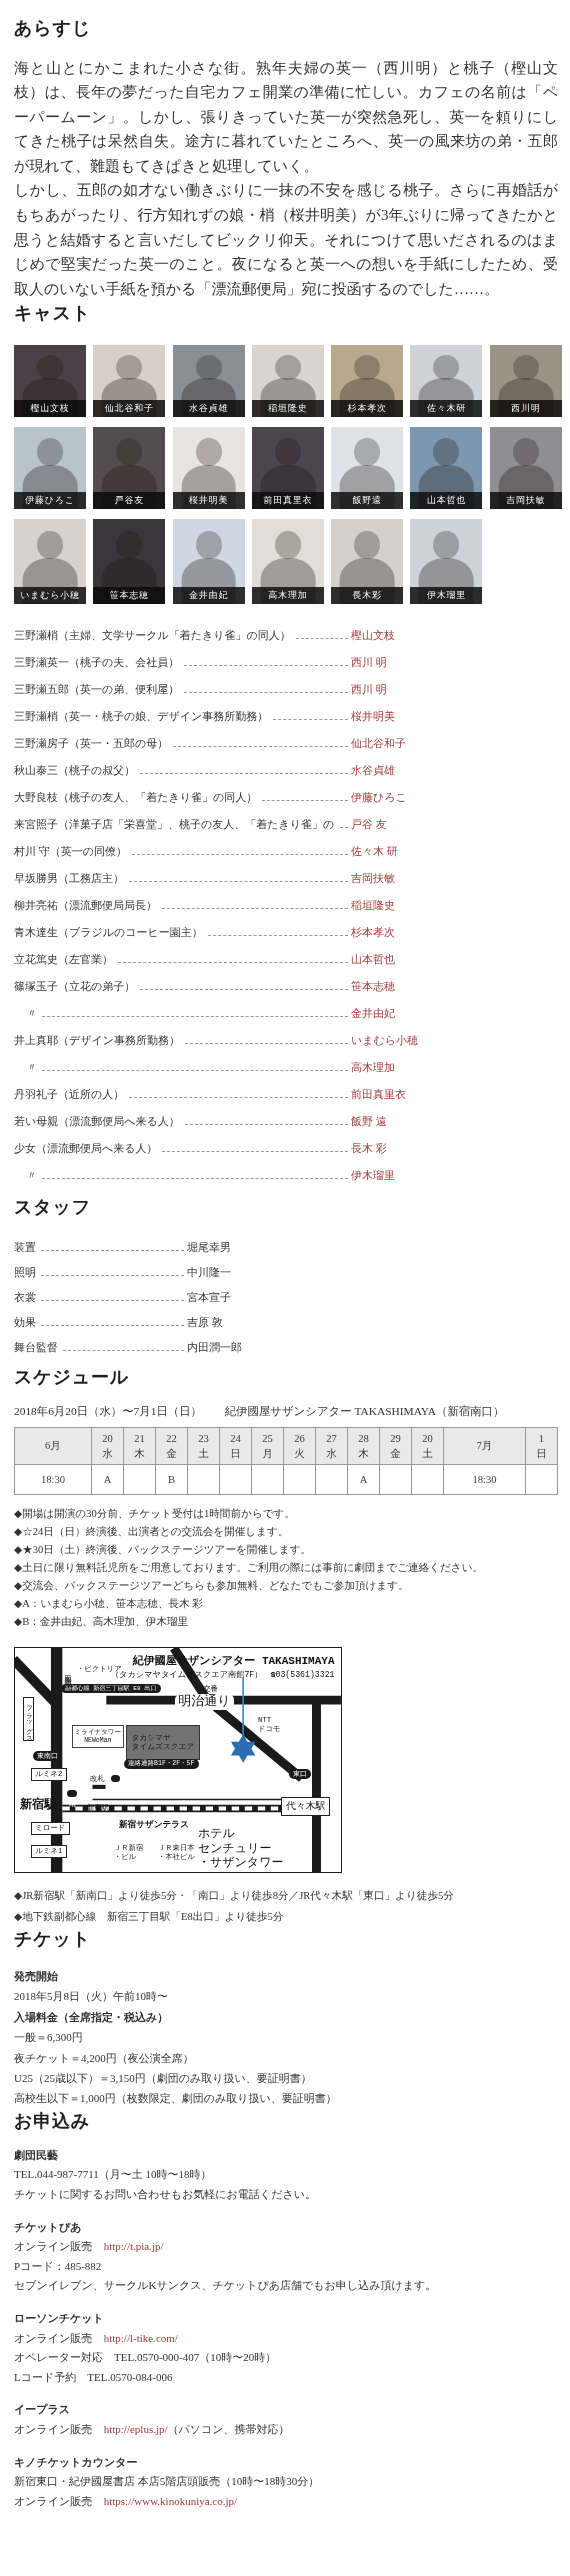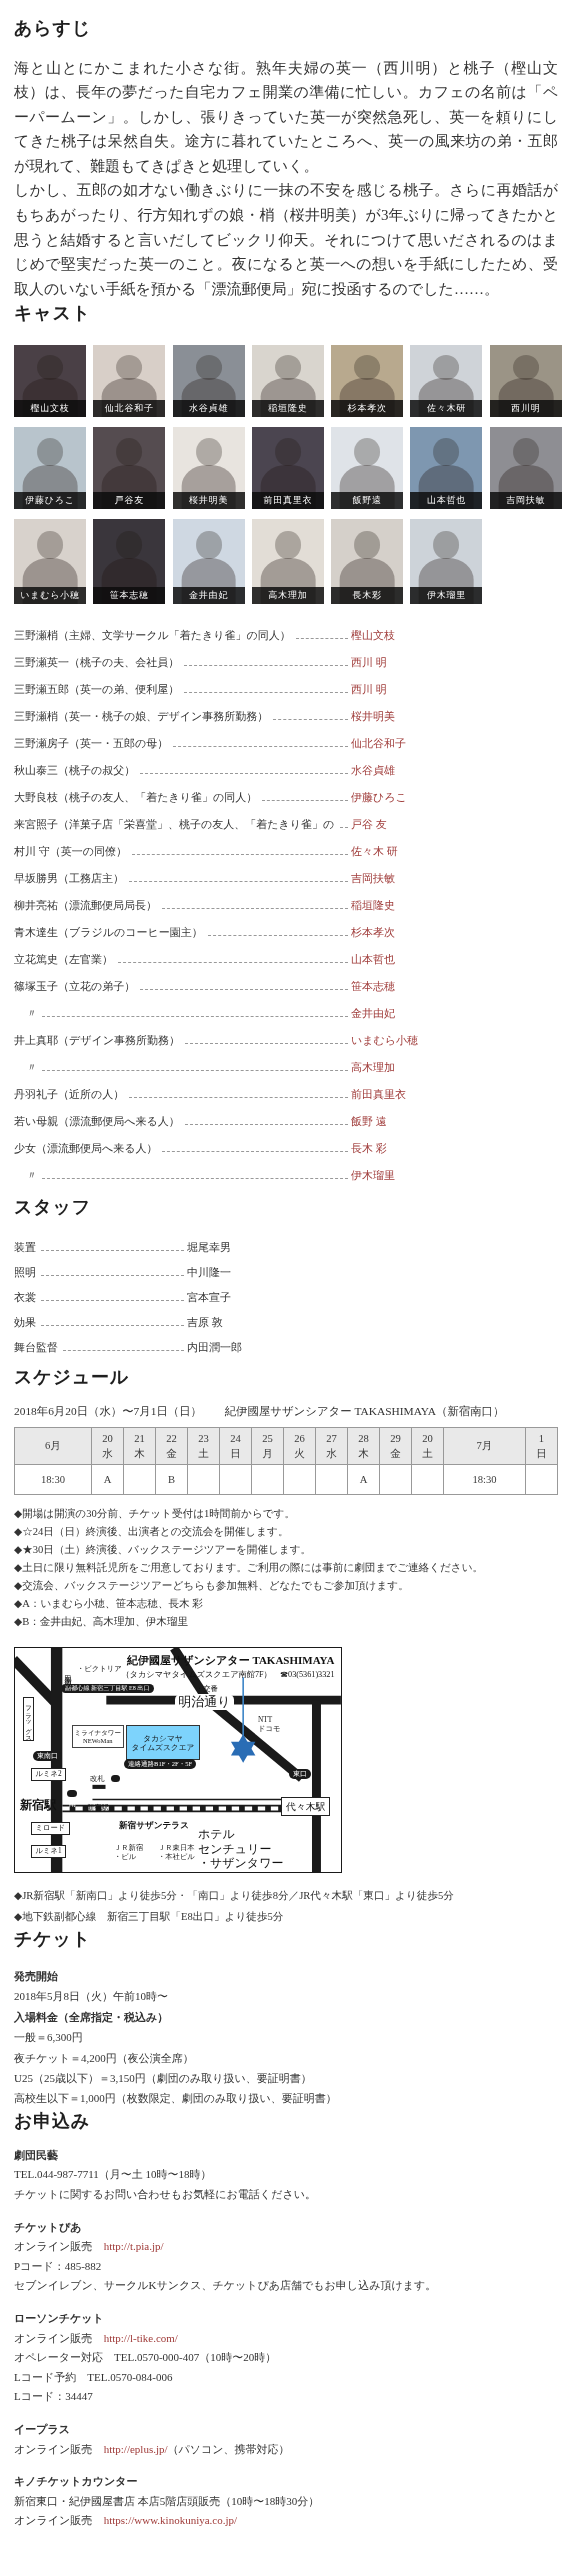--- a/index.html
+++ b/index.html
@@ -45,38 +45,38 @@
   .sched th,.sched td{border:0.8px solid #999;text-align:center;font-weight:normal;font-size:10.6px;
      padding:1.6px 0;white-space:pre-line;color:#3a3a3a;line-height:1.45}
   .sched th{background:#e9e9e9;height:33px}
   .sched tr.t1330 td{height:47px}
   .sched tr.t1830 td{height:26px}
   .notes{margin-top:9.8px;font-size:10.6px;line-height:18px}
   .notes div{white-space:nowrap}
 
   
   .map{position:relative;width:326px;height:224px;border:1.6px solid #1a1a1a;margin-top:16.3px;background:#fff;
-     font-family:Liberation Serif, serif;color:#111}
+     font-family:Liberation Mono, monospace;color:#111}
   .map svg{position:absolute;inset:0}
   .lb{position:absolute;white-space:pre-line;line-height:1.18}
   .pill{background:#1a1a1a;color:#fff;border-radius:6.5px;padding:0.8px 4.1px;white-space:nowrap}
   .vpill{writing-mode:vertical-rl;background:#1a1a1a;color:#fff;border-radius:5.7px;padding:3.3px 0.8px;white-space:nowrap}
   .bbox{border:1.2px solid #222;background:#fff;padding:0.8px 3.3px;white-space:nowrap}
   .vbox{writing-mode:vertical-rl;border:1.2px solid #222;background:#fff;padding:2.4px 0.8px;white-space:nowrap}
   .map-title1{position:absolute;right:6.5px;top:4.9px;font-size:11px;font-weight:bold;white-space:nowrap}
   .map-title2{position:absolute;right:6.5px;top:21px;font-size:8.2px;white-space:nowrap}
   .lb-fukutoshin{left:46px;top:36px;font-size:6.1px}
   .lb-victoria{left:62px;top:16.3px;font-size:7.3px}
   .lb-koshu{left:48px;top:21px;font-size:7.3px;writing-mode:vertical-rl;letter-spacing:1.6px}
   .lb-flags{left:8.2px;top:49px;font-size:6.5px}
   .lb-miraina{left:57px;top:77px;font-size:6.5px;text-align:center;border:0.8px solid #444;padding:2.4px 1.6px;background:#fff}
   .lb-meiji{left:160px;top:46px;font-size:13px;background:#fff;border-radius:5.7px;padding:0 3.3px}
   .lb-koban{left:181px;top:37px;font-size:7.3px}
-  .lb-taka{left:111px;top:77px;width:72px;height:33px;border:1.2px solid #333;background:#7dd3fc;font-size:7.7px;
-     display:flex;align-items:center;justify-content:center;text-align:center}
+  .lb-taka{left:111px;top:77px;width:72px;height:33px;border:1.2px solid #333;background:#737373;font-size:7.7px;
+     display:flex;align-items:center;justify-content:center;text-align:left}
   .lb-renraku{left:109px;top:111px;font-size:6.5px}
   .lb-ntt{left:243px;top:68px;font-size:7.3px}
   .lb-tonan{left:18px;top:103px;font-size:7px}
   .lb-lumine2{left:16.3px;top:120px;font-size:7.3px}
   .lb-shinjuku-big{left:4.9px;top:150px;font-size:12.2px;font-weight:bold}
   .lb-minami{left:52px;top:142px;font-size:7px}
   .lb-kaisatsu{left:75px;top:127px;font-size:7.3px}
   .lb-shinjuku-small{left:72px;top:156px;font-size:7.3px}
   .lb-shinnan{left:96px;top:127px;font-size:6.5px}
   .lb-higashi{left:274px;top:121px;font-size:7px}
@@ -583,21 +583,20 @@
     <div><span class="pre">オンライン販売</span><a class="lnk" href="#">http://t.pia.jp/</a></div>
     <div>Pコード：485-882</div>
     <div>セブンイレブン、サークルKサンクス、チケットぴあ店舗でもお申し込み頂けます。</div>
   </div>
 
   <div class="bk">
     <div class="ttl">ローソンチケット</div>
     <div><span class="pre">オンライン販売</span><a class="lnk" href="#">http://l-tike.com/</a></div>
     <div>オペレーター対応　TEL.0570-000-407（10時〜20時）</div>
     <div>Lコード予約　TEL.0570-084-006</div>
-    <div>Lコード：34447</div>
   </div>
 
   <div class="bk">
     <div class="ttl">イープラス</div>
     <div><span class="pre">オンライン販売</span><a class="lnk" href="#">http://eplus.jp/</a><span>（パソコン、携帯対応）</span></div>
   </div>
 
   <div class="bk">
     <div class="ttl">キノチケットカウンター</div>
     <div>新宿東口・紀伊國屋書店 本店5階店頭販売（10時〜18時30分）</div>

